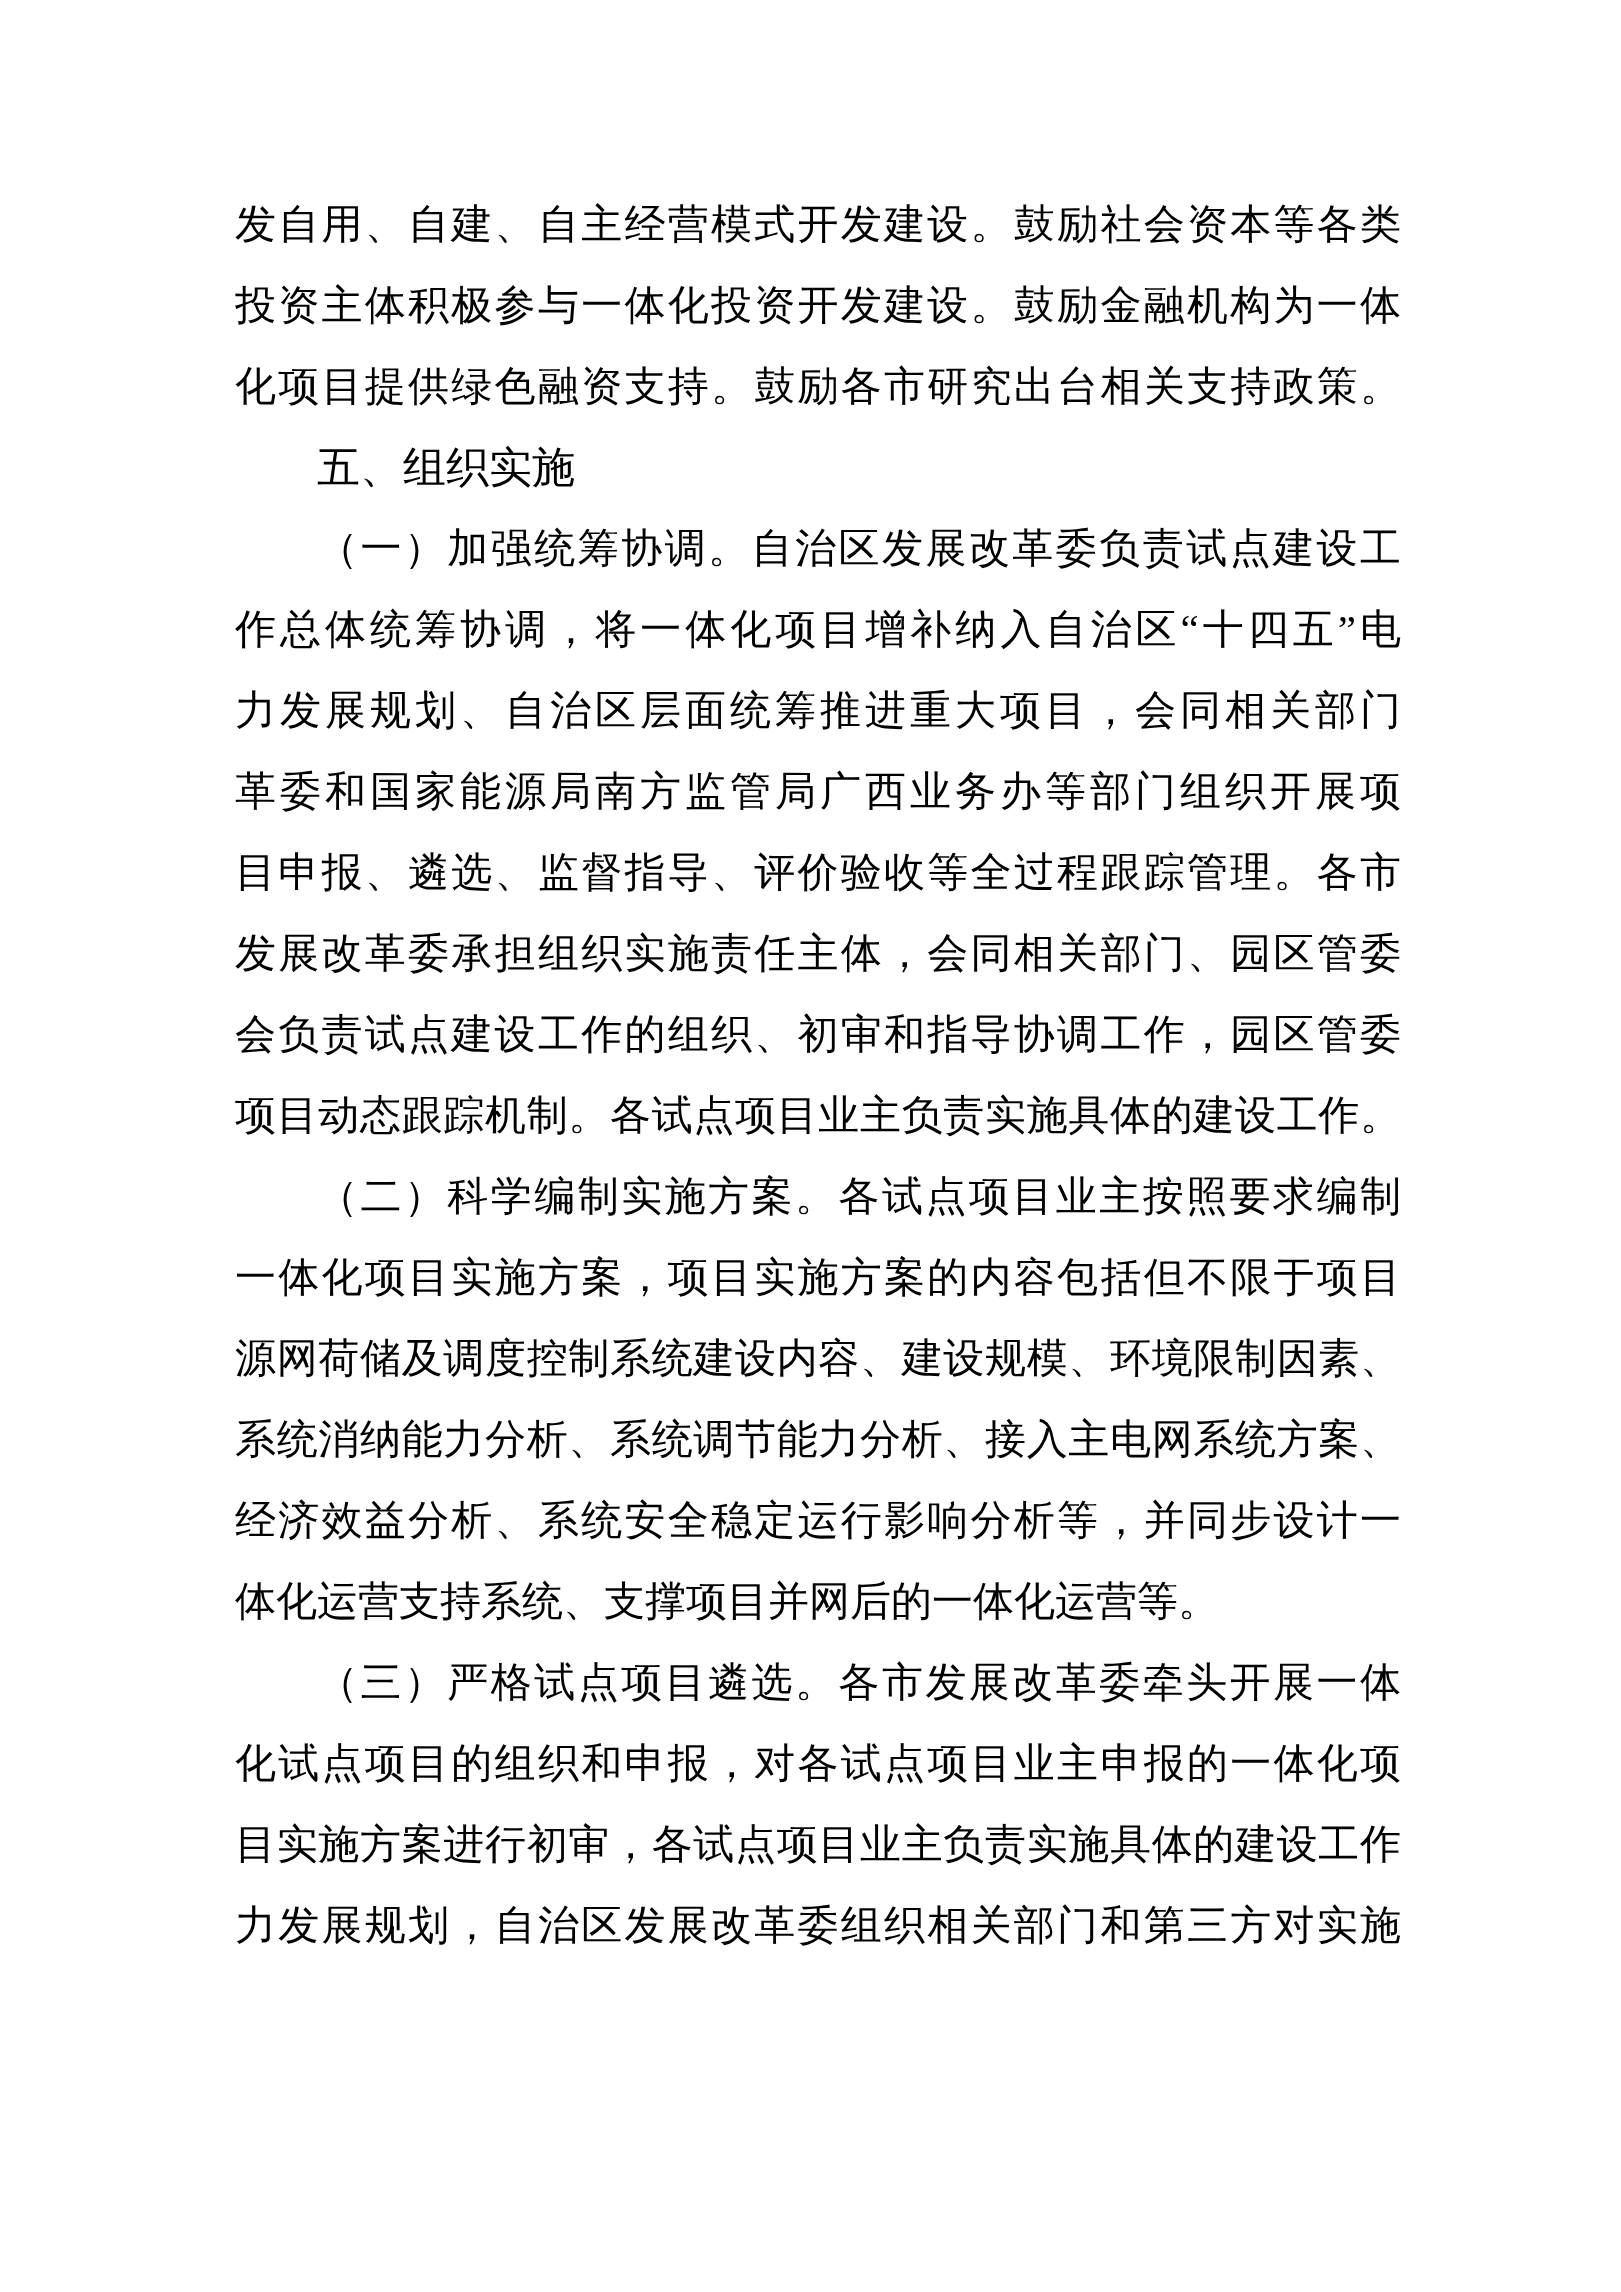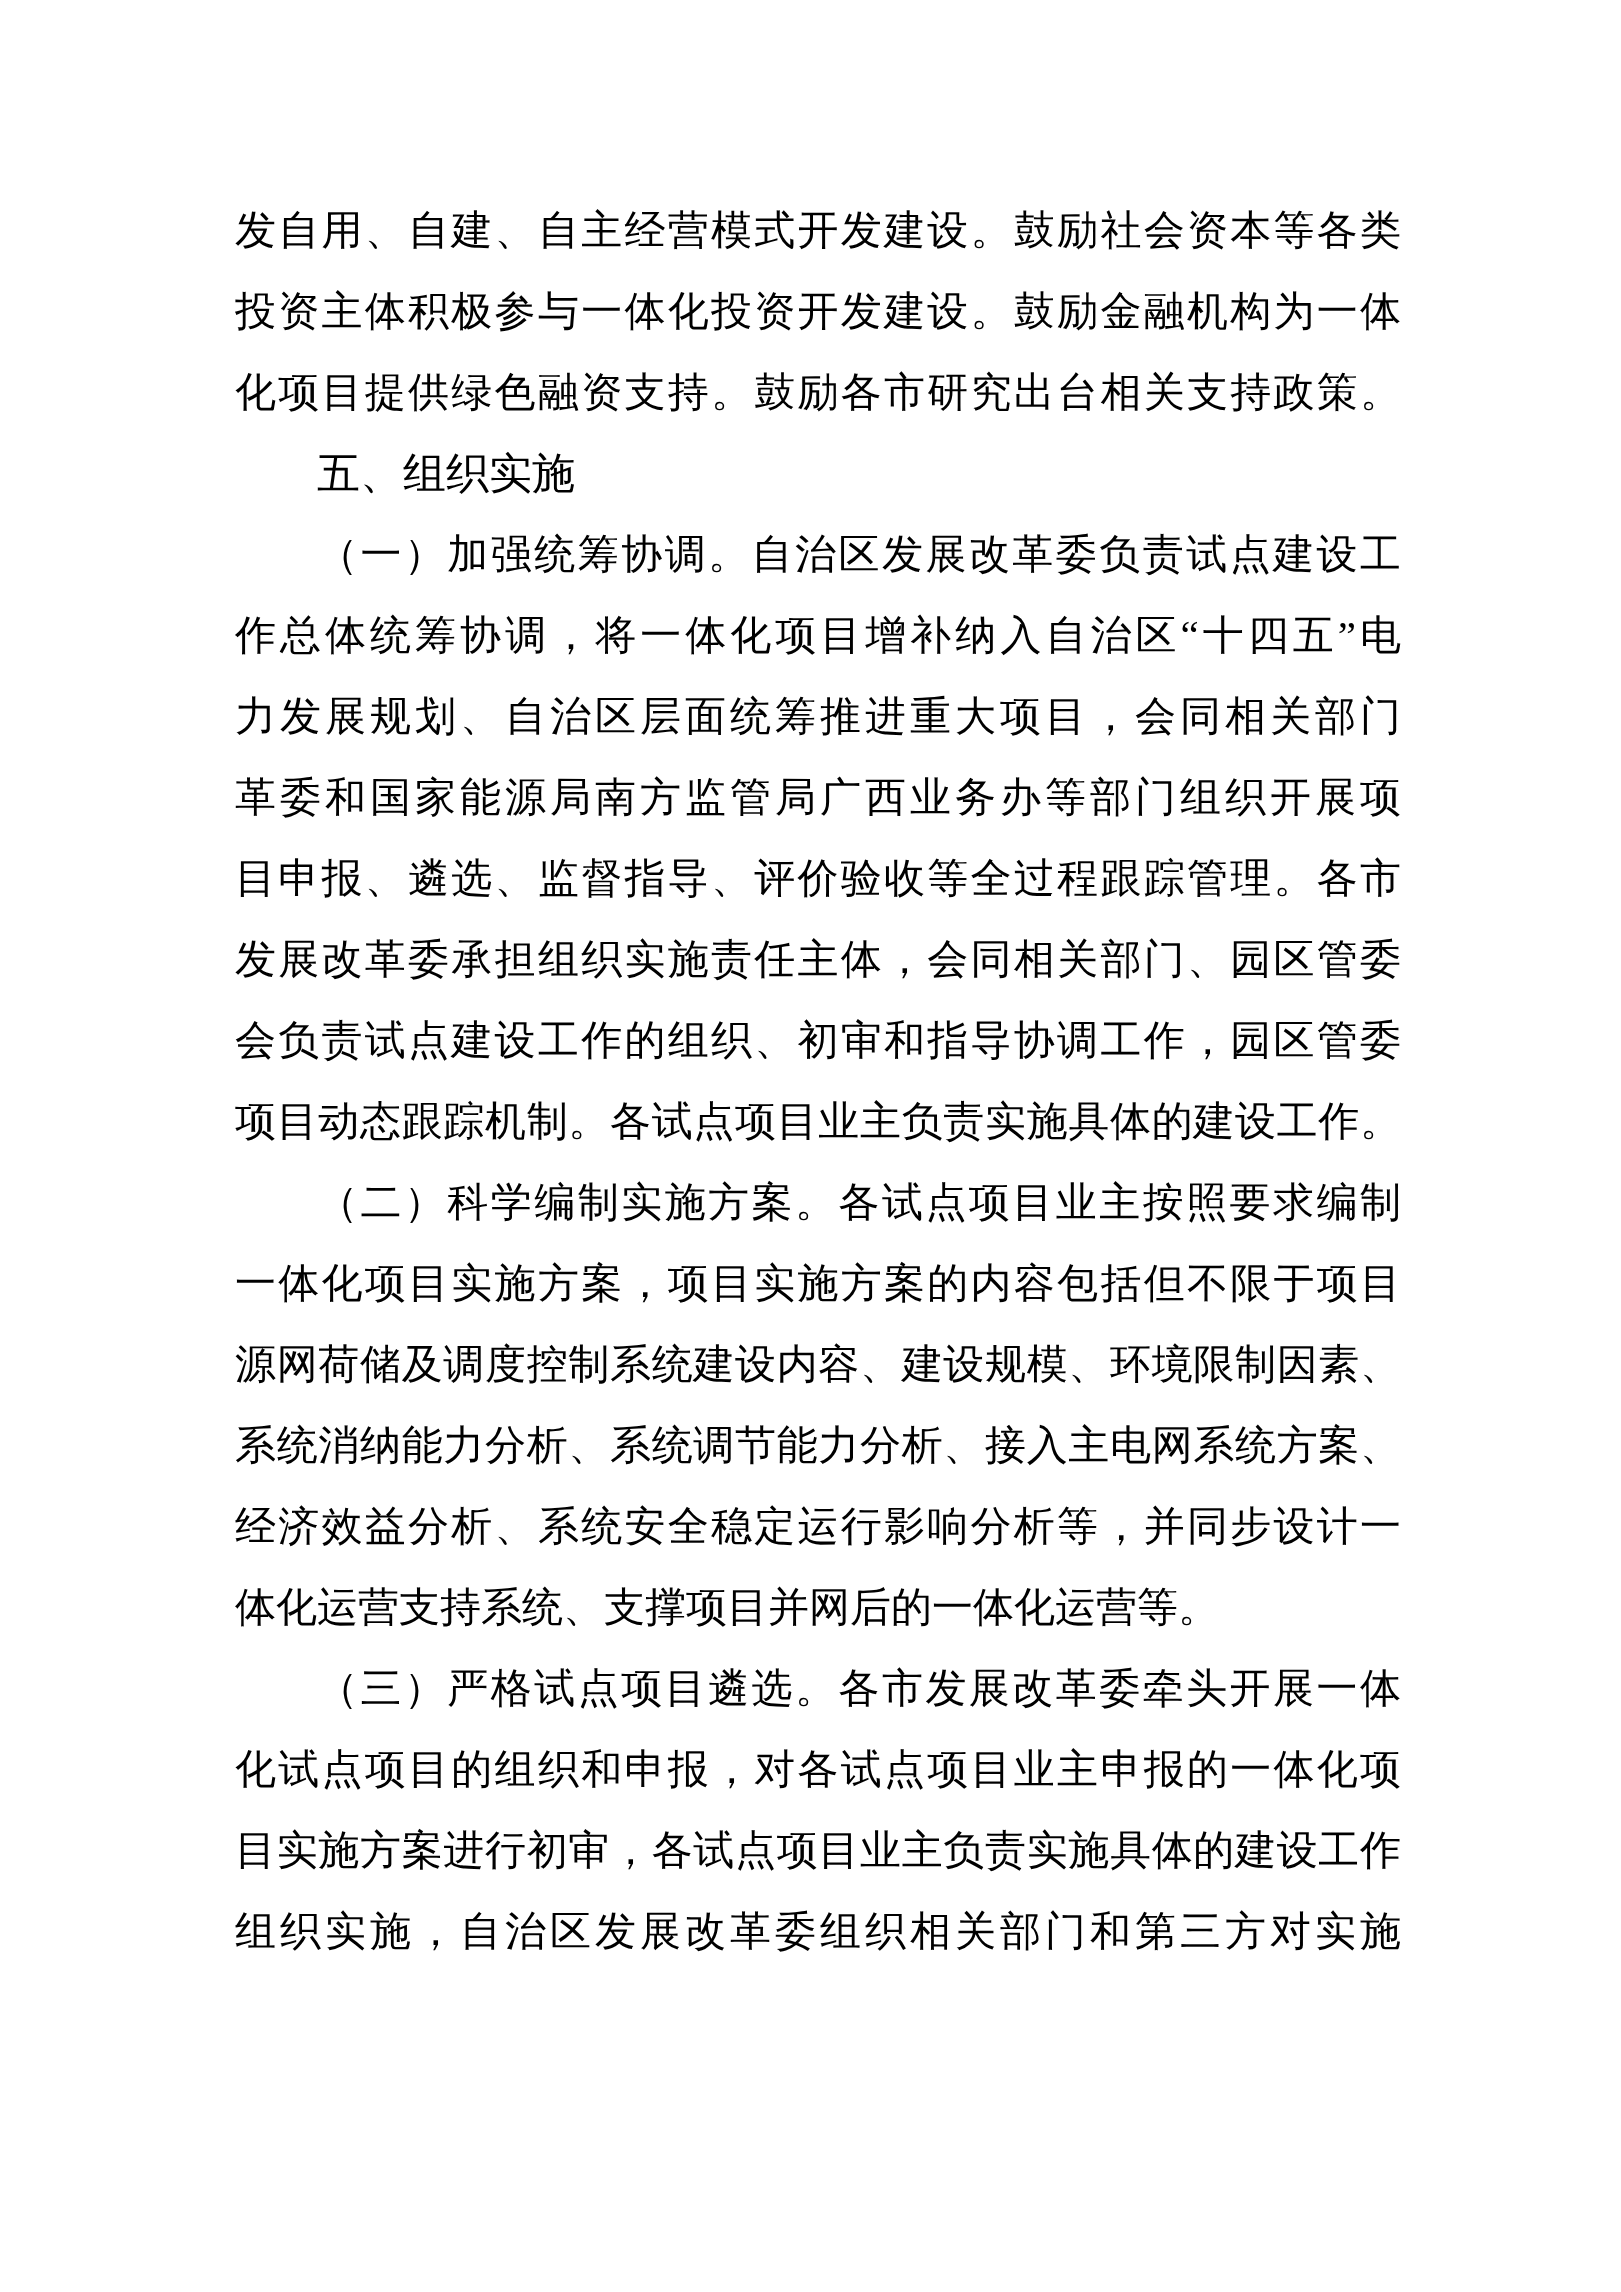--- a/index.html
+++ b/index.html
@@ -12,21 +12,21 @@
     width: 1621px;
     height: 2293px;
     background: #ffffff;
     overflow: hidden;
     font-family: "Liberation Serif", "DejaVu Serif", serif;
     color: #000000;
   }
   .text-block {
     position: absolute;
     left: 235px;
-    top: 190px;
+    top: 184px;
     width: 1166px;
   }
   .line {
     height: 81px;
     line-height: 81px;
     font-size: 41px;
     letter-spacing: 0;
     white-space: nowrap;
   }
   .line.fill {
@@ -66,16 +66,16 @@
       <div class="line fill"><span class="seg">项目动态跟踪机制。各试点项目业主负责实施具体的建设工作。</span></div>
       <div class="line fill indent"><span class="seg bold">（二）科学编制实施方案。</span><span class="seg">各试点项目业主按照要求编制</span></div>
       <div class="line fill"><span class="seg">一体化项目实施方案，项目实施方案的内容包括但不限于项目</span></div>
       <div class="line fill"><span class="seg">源网荷储及调度控制系统建设内容、建设规模、环境限制因素、</span></div>
       <div class="line fill"><span class="seg">系统消纳能力分析、系统调节能力分析、接入主电网系统方案、</span></div>
       <div class="line fill"><span class="seg">经济效益分析、系统安全稳定运行影响分析等，并同步设计一</span></div>
       <div class="line"><span class="seg">体化运营支持系统、支撑项目并网后的一体化运营等。</span></div>
       <div class="line fill indent"><span class="seg bold">（三）严格试点项目遴选。</span><span class="seg">各市发展改革委牵头开展一体</span></div>
       <div class="line fill"><span class="seg">化试点项目的组织和申报，对各试点项目业主申报的一体化项</span></div>
       <div class="line fill"><span class="seg">目实施方案进行初审，各试点项目业主负责实施具体的建设工作</span></div>
-      <div class="line fill"><span class="seg">组织实施，自治区发展改革委组织相关部门和第三方对实施</span></div>
+      <div class="line fill"><span class="seg">力发展规划，自治区发展改革委组织相关部门和第三方对实施</span></div>
     </div>
 </div>
 
 
 </body></html>

